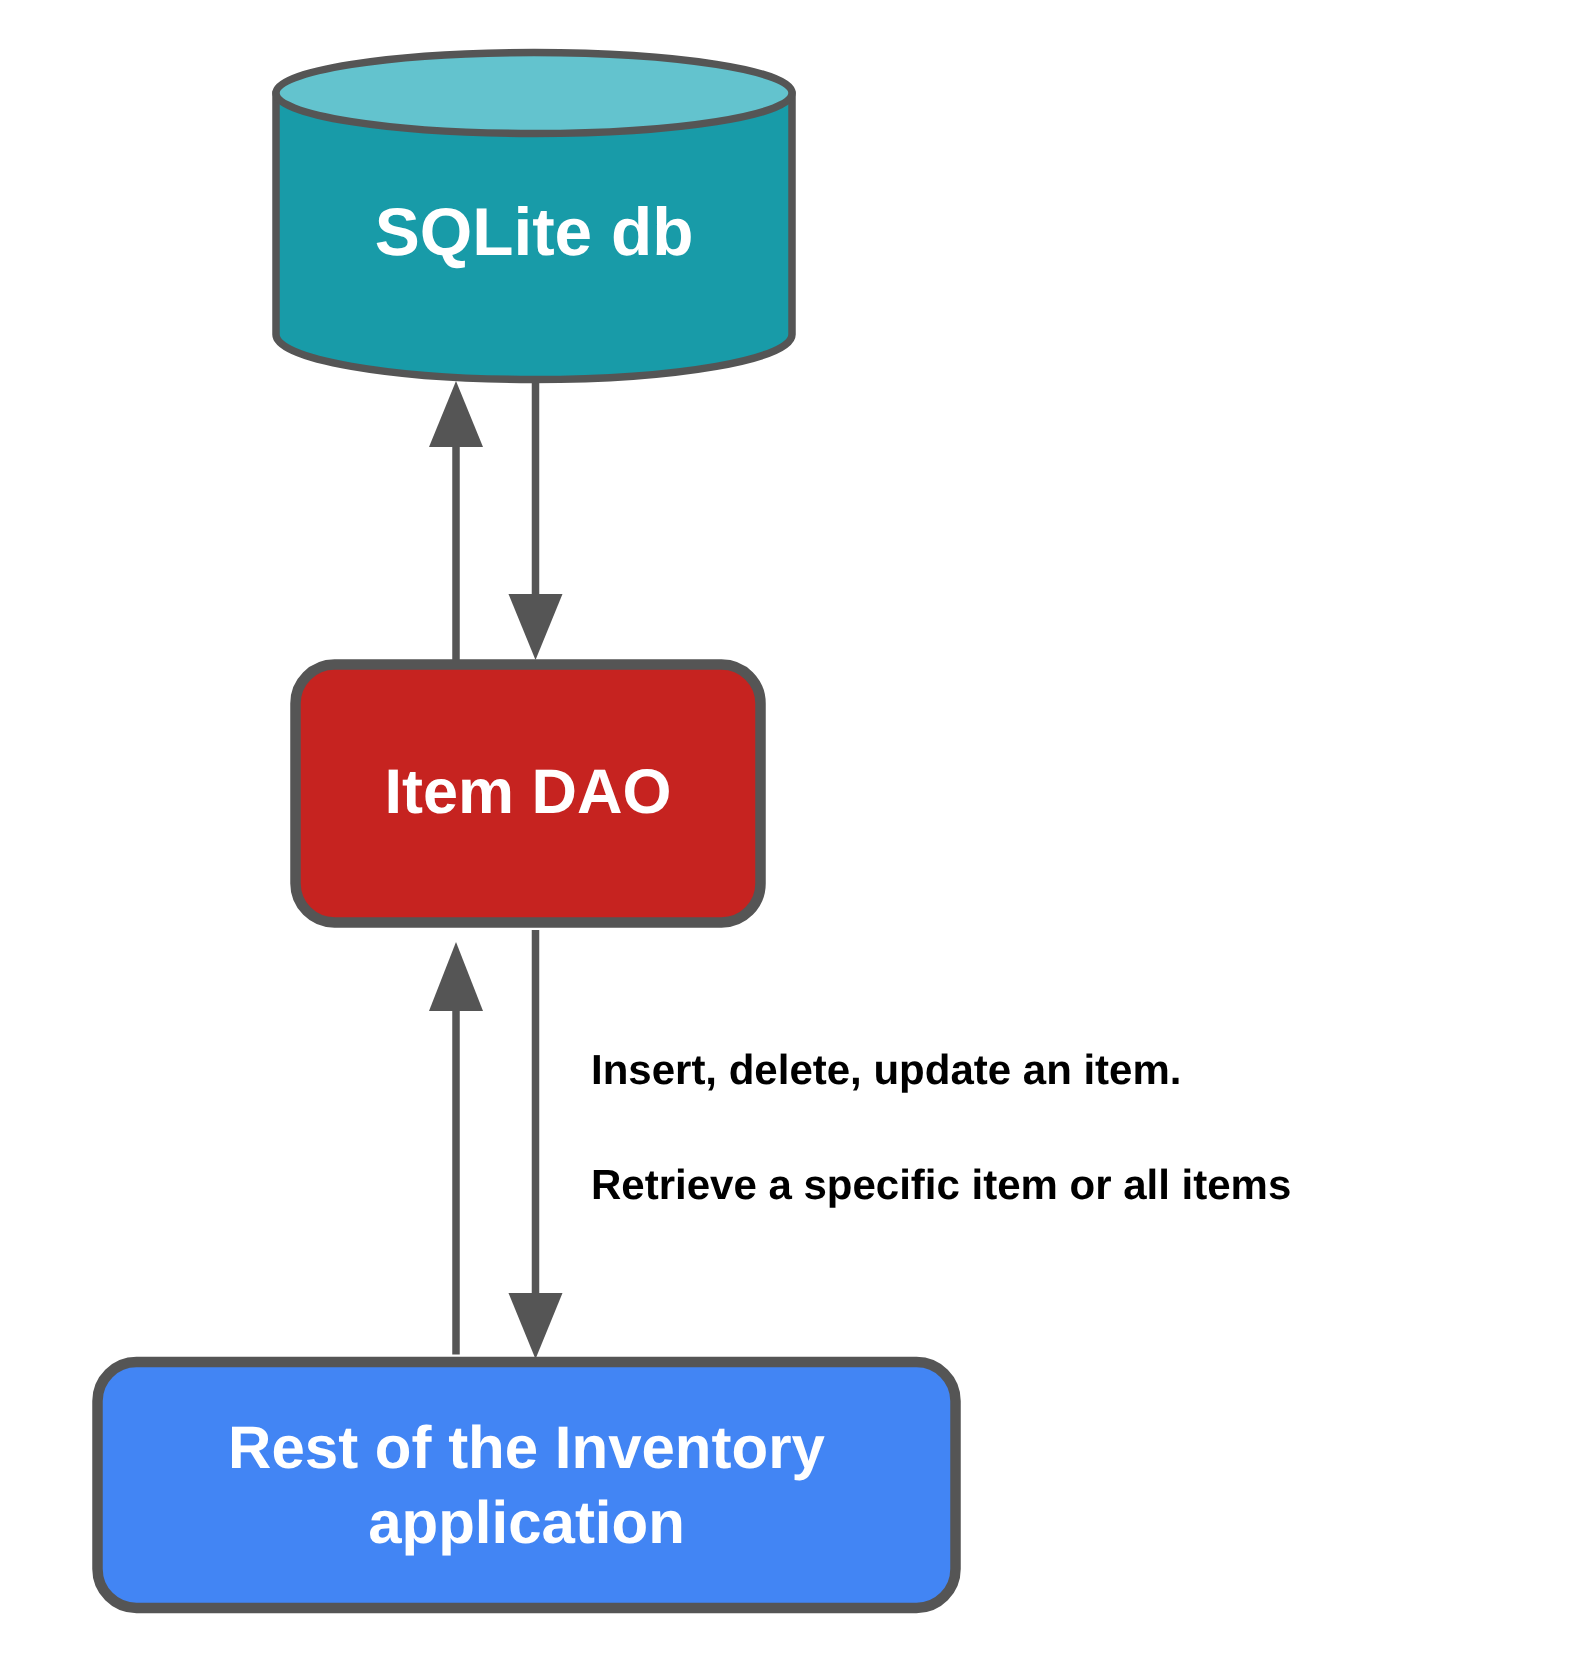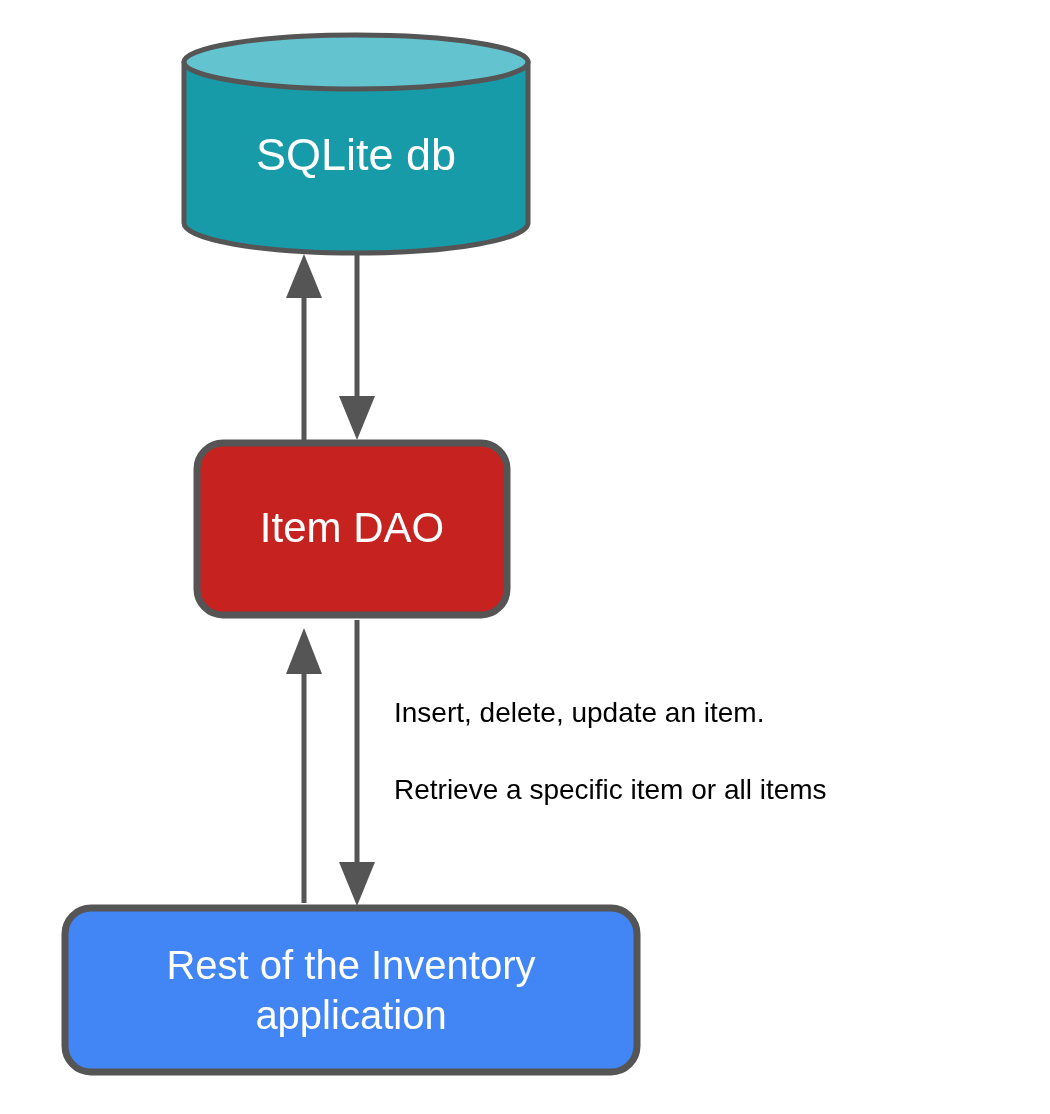--- a/index.html
+++ b/index.html
@@ -9,20 +9,21 @@
   }
   body {
     font-family: "Liberation Sans", sans-serif;
   }
   #canvas {
     position: relative;
     width: 993px;
     height: 1114px;
     background: #ffffff;
     overflow: hidden;
+    font-weight: bold;
   }
   #diagram-svg {
     position: absolute;
     top: 0;
     left: 0;
     width: 1050px;
     height: 1114px;
   }
   .node-label {
     fill: #ffffff;

